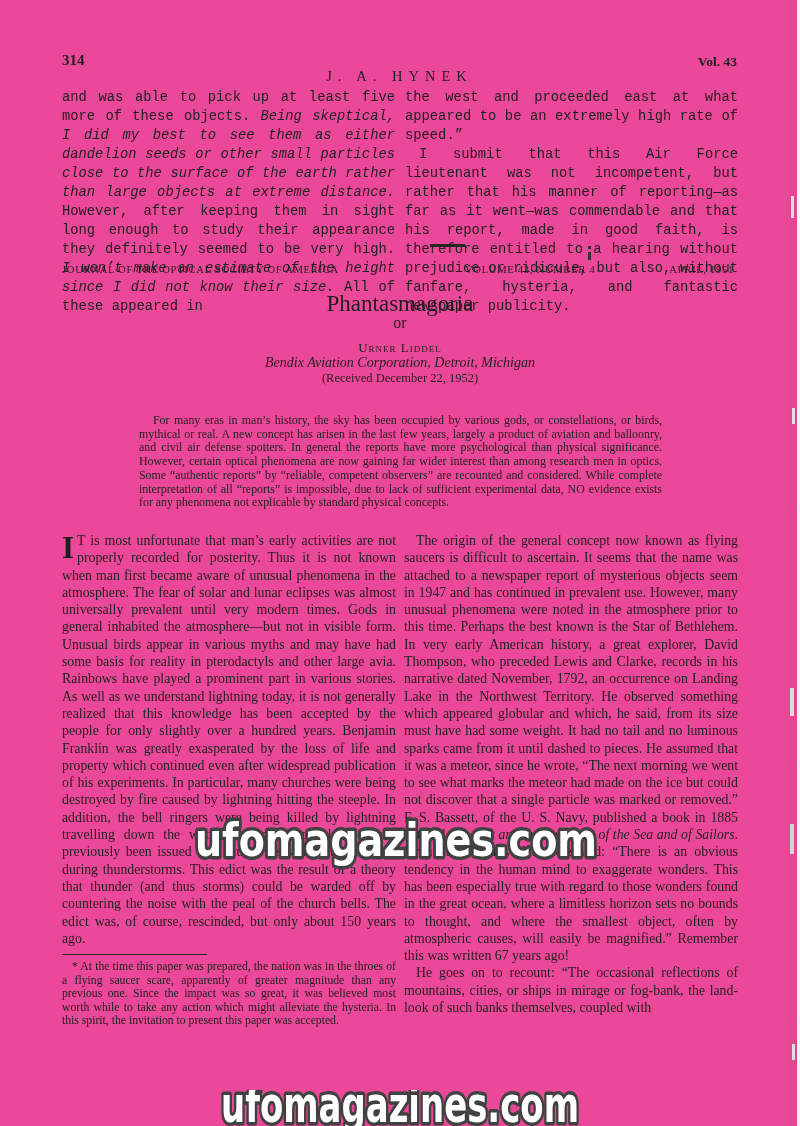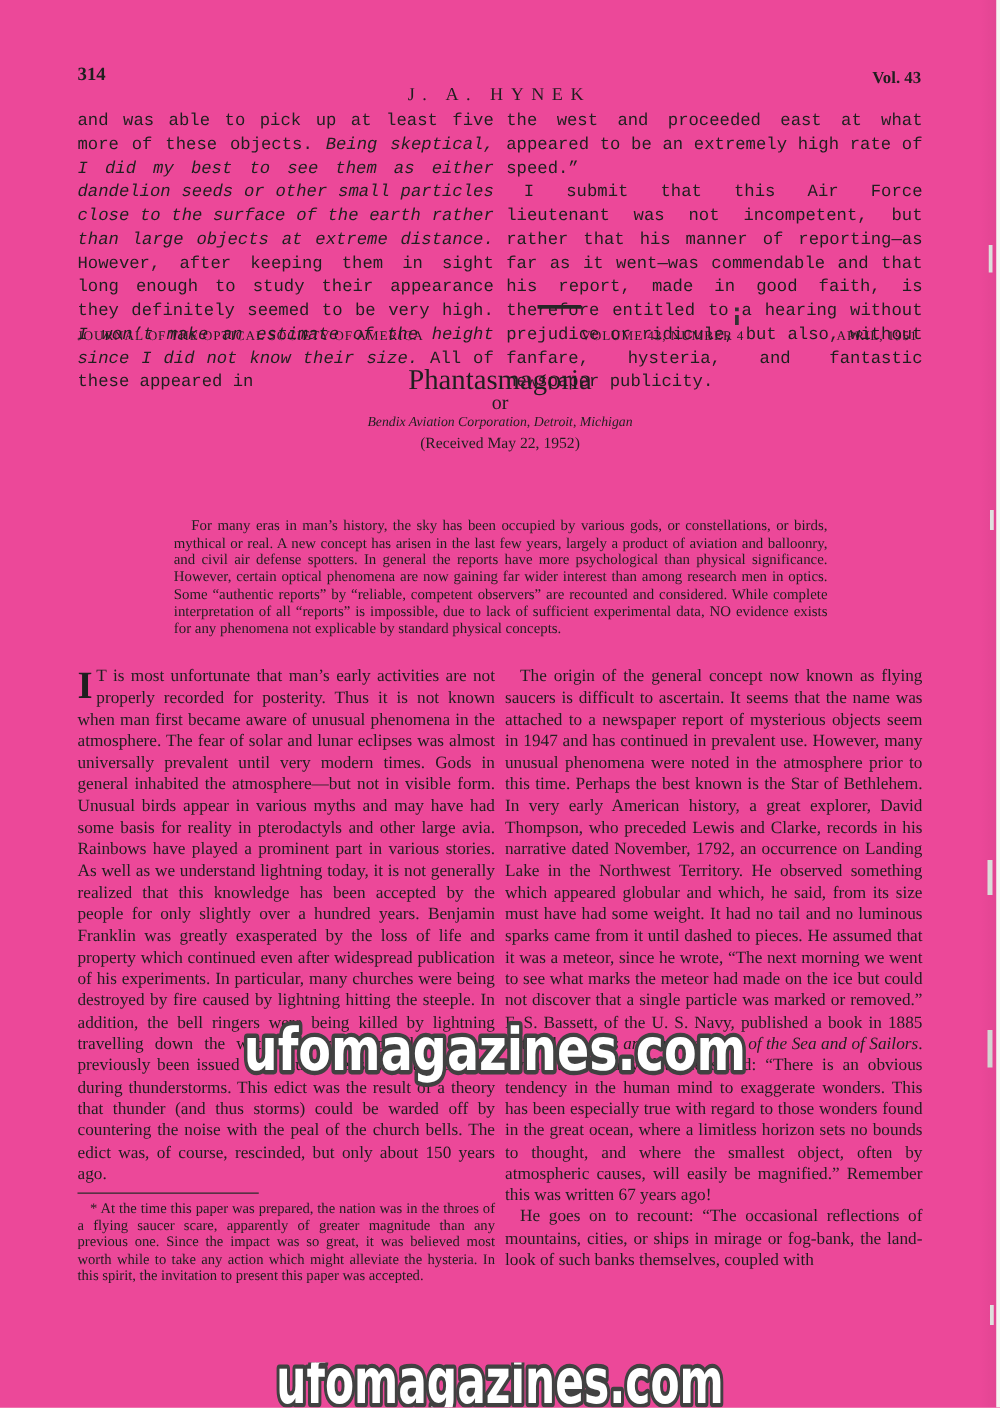--- a/index.html
+++ b/index.html
@@ -20,21 +20,21 @@
   
   .jrow{position:absolute;top:264px;left:62px;right:62px;height:14px;font-size:10.6px;letter-spacing:0.7px;}
   .jrow .jl{position:absolute;left:0;top:0;}
   .jrow .jc{position:absolute;left:403px;top:0;}
   .jrow .jr{position:absolute;right:1px;top:0;}
   
   .titleblock{position:absolute;top:293px;left:0;width:800px;text-align:center;}
   .t1{font-size:23px;line-height:21px;margin:0;}
   .t2{font-size:16px;line-height:17px;margin:0;}
   .author{font-size:13px;font-variant:small-caps;letter-spacing:1px;margin-top:9px;line-height:15px;}
-  .affil{font-size:11px;font-style:italic;line-height:15px;}
+  .affil{font-size:14px;font-style:italic;line-height:15px;}
   .received{font-size:12.5px;line-height:16px;}
   
   .abstract{position:absolute;top:414px;left:139px;width:523px;margin:0;
     font-size:11.9px;line-height:13.7px;text-align:justify;text-indent:14px;}
   
   .bcol{position:absolute;top:532px;width:334px;font-size:13.8px;line-height:17.3px;text-align:justify;}
   .bcol.left{left:62px;}
   .bcol.right{left:404px;}
   .bcol p{margin:0;}
   .bcol p.indent{text-indent:12px;}
@@ -85,22 +85,23 @@
 
   <div class="jrow">
     <span class="jl">JOURNAL OF THE OPTICAL SOCIETY OF AMERICA</span>
     <span class="jc">VOLUME 43, NUMBER 4</span>
     <span class="jr">APRIL, 1951</span>
   </div>
 
   <div class="titleblock">
     <p class="t1">Phantasmagoria</p>
     <p class="t2">or</p>
+    <div class="author">Urner Liddel</div>
     <div class="affil">Bendix Aviation Corporation, Detroit, Michigan</div>
-    <div class="received">(Received May 22, 1952)</div>
+    <div class="received">(Received December 22, 1952)</div>
   </div>
 
   <p class="abstract">For many eras in man’s history, the sky has been occupied by various gods, or constellations, or birds, mythical or real. A new concept has arisen in the last few years, largely a product of aviation and balloonry, and civil air defense spotters. In general the reports have more psychological than physical significance. However, certain optical phenomena are now gaining far wider interest than among research men in optics. Some “authentic reports” by “reliable, competent observers” are recounted and considered. While complete interpretation of all “reports” is impossible, due to lack of sufficient experimental data, NO evidence exists for any phenomena not explicable by standard physical concepts.</p>
 
   <div class="bcol left">
     <p><span class="dropcap">I</span><span>T is most unfortunate that man’s early activities are not properly recorded for posterity. Thus it is not known when man first became aware of unusual phenomena in the atmosphere. The fear of solar and lunar eclipses was almost universally prevalent until very modern times. Gods in general inhabited the atmosphere—but not in visible form. Unusual birds appear in various myths and may have had some basis for reality in pterodactyls and other large avia. Rainbows have played a prominent part in various stories. As well as we understand lightning today, it is not generally realized that this knowledge has been accepted by the people for only slightly over a hundred years. Benjamin Franklin was greatly exasperated by the loss of life and property which continued even after widespread publication of his experiments. In particular, many churches were being destroyed by fire caused by lightning hitting the steeple. In addition, the bell ringers were being killed by lightning travelling down the wet bell cord. A papal edict had previously been issued that church bells were to be tolled during thunderstorms. This edict was the result of a theory that thunder (and thus storms) could be warded off by countering the noise with the peal of the church bells. The edict was, of course, rescinded, but only about 150 years ago.</span></p>
     <div class="fn-rule"></div>
     <p class="footnote">* At the time this paper was prepared, the nation was in the throes of a flying saucer scare, apparently of greater magnitude than any previous one. Since the impact was so great, it was believed most worth while to take any action which might alleviate the hysteria. In this spirit, the invitation to present this paper was accepted.</p>
   </div>
 

